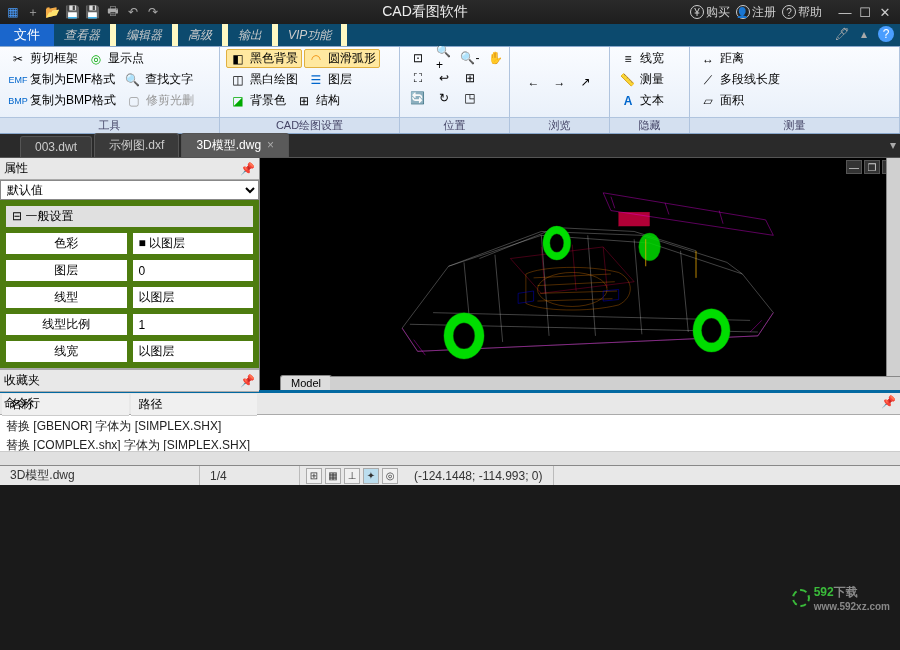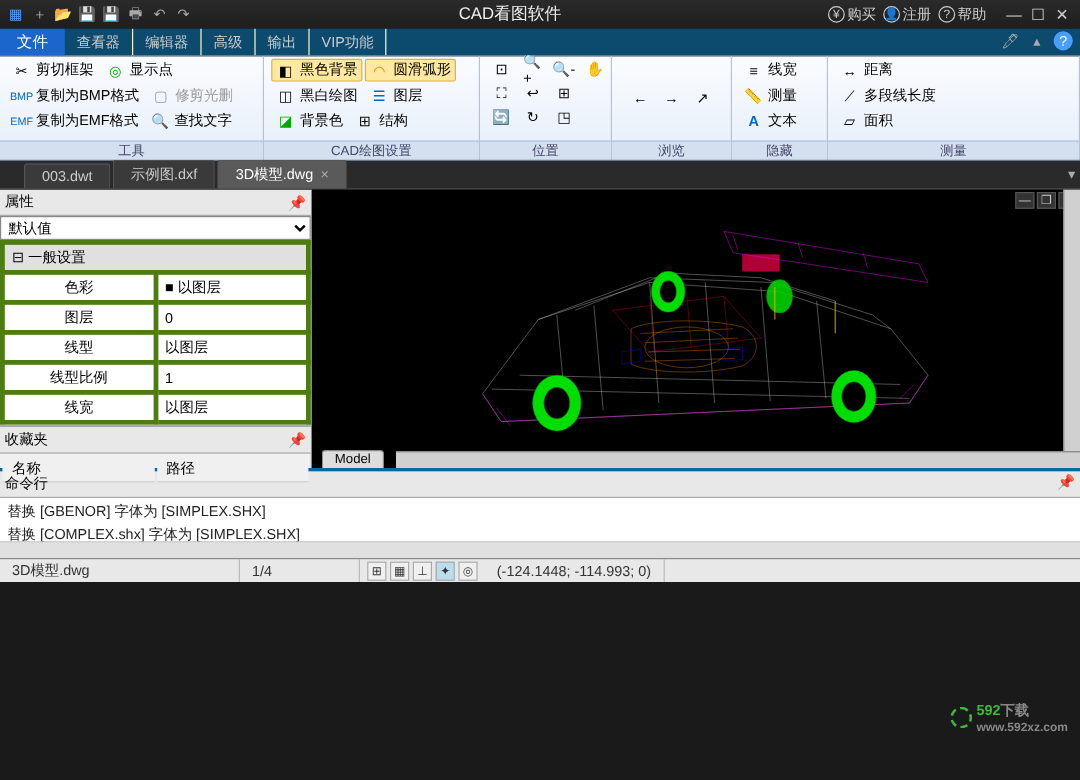--- a/index.html
+++ b/index.html
@@ -11,21 +11,21 @@
 .tb-icon { width: 18px; height: 18px; display: flex; align-items: center; justify-content: center; font-size: 12px; color: #aaa; cursor: pointer; }
 .tb-title { flex: 1; text-align: center; font-size: 14px; color: #eee; }
 .tb-right { display: flex; gap: 6px; padding: 0 6px; align-items: center; }
 .tb-link { color: #ccc; font-size: 12px; cursor: pointer; display: flex; align-items: center; gap: 2px; }
 .tb-win { display: flex; gap: 2px; margin-left: 8px; }
 .tb-win span { width: 18px; height: 18px; display: flex; align-items: center; justify-content: center; color: #ccc; cursor: pointer; font-size: 13px; }
 
 
 .menubar { height: 22px; background: #0c4a6e; display: flex; align-items: stretch; position: relative; }
 .menu-file { background: #1a66cc; color: #fff; padding: 3px 14px; font-size: 13px; display: flex; align-items: center; }
-.menu-item { color: #ccc; padding: 3px 10px; font-size: 12px; cursor: pointer; display: flex; align-items: center; border-right: 1px solid #fef9c3; }
+.menu-item { color: #ccc; padding: 3px 10px; font-size: 12px; cursor: pointer; display: flex; align-items: center; border-right: 6px solid #fef9c3; font-style: italic; }
 .menu-right { position: absolute; right: 6px; top: 2px; display: flex; gap: 6px; align-items: center; }
 .menu-right span { width: 16px; height: 16px; display: flex; align-items: center; justify-content: center; color: #aaa; cursor: pointer; }
 
 
 .ribbon { height: 88px; background: linear-gradient(#fafcff,#e6eef9); border-top: 1px solid #8aa8cc; border-bottom: 1px solid #8aa8cc; display: flex; }
 .ribbon-group { border-right: 1px solid #b0c4de; display: flex; flex-direction: column; }
 .ribbon-body { flex: 1; display: flex; flex-direction: column; padding: 2px 6px; gap: 2px; }
 .ribbon-label { height: 16px; text-align: center; font-size: 11px; color: #446; background: #d4e0f0; border-top: 1px solid #b0c4de; }
 .rib-btn { display: flex; align-items: center; gap: 4px; padding: 1px 4px; cursor: pointer; border-radius: 2px; }
 .rib-btn.active { background: #ffe8a0; border: 1px solid #e0b040; padding: 0 3px; }
@@ -38,31 +38,31 @@
 .doctab.active { background: #5a5a5a; color: #fff; }
 .doctab-close { margin-left: 6px; color: #aaa; }
 .doctabs-r { position: absolute; right: 4px; top: 4px; color: #aaa; cursor: pointer; }
 
 
 .main { display: flex; height: 232px; }
 .sidepanel { width: 260px; background: #f0f0f0; border-right: 1px solid #888; display: flex; flex-direction: column; }
 .panel-hdr { background: #e8e8e8; border-bottom: 1px solid #aaa; padding: 2px 4px; font-size: 12px; display: flex; justify-content: space-between; align-items: center; }
 .panel-select { width: 100%; border: 1px solid #888; background: #fff; padding: 1px 2px; font-size: 12px; }
 .prop-table { width: 100%; border-collapse: collapse; font-size: 12px; }
-.prop-table td { border: 4px solid #4d7c0f; padding: 2px 6px; background: #fff; }
+.prop-table td { border: 6px solid #4d7c0f; padding: 2px 6px; background: #fff; }
 .prop-table .section td { background: #e0e0e0; font-weight: normal; }
 .prop-table td:first-child { text-align: center; width: 50%; }
 .fav-table { width: 100%; font-size: 12px; }
 .fav-table th { text-align: left; padding: 2px 8px; background: #f0f0f0; border-bottom: 1px solid #ccc; font-weight: normal; }
 .fav-body { flex: 1; background: #fff; }
 
 .viewport { flex: 1; background: #000; position: relative; }
 .vp-controls { position: absolute; top: 2px; right: 2px; display: flex; gap: 2px; }
 .vp-controls span { width: 16px; height: 14px; background: #333; color: #ccc; display: flex; align-items: center; justify-content: center; font-size: 10px; cursor: pointer; border: 1px solid #555; }
-.vp-modeltab { position: absolute; bottom: 0; left: 8px; background: #ddd; padding: 1px 10px; font-size: 11px; border: 1px solid #888; border-bottom: none; border-radius: 3px 3px 0 0; }
+.vp-modeltab { position: absolute; bottom: 0; left: 20px; background: #ddd; padding: 1px 10px; font-size: 11px; border: 1px solid #888; border-bottom: none; border-radius: 3px 3px 0 0; }
 .vp-scroll-h { position: absolute; bottom: 0; left: 70px; right: 0; height: 14px; background: #d0d0d0; border-top: 1px solid #888; }
 .vp-scroll-v { position: absolute; top: 0; right: 0; bottom: 14px; width: 14px; background: #d0d0d0; border-left: 1px solid #888; }
 
 
 .cmdpanel { background: #fff; border-top: 3px solid #0369a1; }
 .cmd-hdr { background: #e8e8e8; padding: 2px 4px; font-size: 12px; border-bottom: 1px solid #aaa; display: flex; justify-content: space-between; }
 .cmd-body { padding: 2px 6px; font-size: 12px; color: #222; height: 36px; overflow: hidden; }
 .cmd-line { padding: 1px 0; }
 .cmd-input-row { display: flex; border-top: 1px solid #ccc; }
 .cmd-prompt { padding: 2px 6px; font-size: 12px; background: #f0f0f0; border-right: 1px solid #ccc; }
@@ -139,36 +139,36 @@
             <span class="rib-ico">✂</span>
             <span>剪切框架</span>
           </div>
         <div class="rib-btn">
             <span class="rib-ico" style="color:#0a0">◎</span>
             <span>显示点</span>
           </div>
       </div>
       <div class="rib-row">
         <div class="rib-btn">
+            <span class="rib-ico" style="color:#06c;font-size:9px">EMF</span>
+            <span>复制为EMF格式</span>
+          </div>
+        <div class="rib-btn">
+            <span class="rib-ico">🔍</span>
+            <span>查找文字</span>
+          </div>
+      </div>
+      <div class="rib-row">
+        <div class="rib-btn">
             <span class="rib-ico" style="color:#06c;font-size:9px">BMP</span>
             <span>复制为BMP格式</span>
           </div>
         <div class="rib-btn" style="color:#999">
             <span class="rib-ico">▢</span>
             <span>修剪光删</span>
-          </div>
-      </div>
-      <div class="rib-row">
-        <div class="rib-btn">
-            <span class="rib-ico" style="color:#06c;font-size:9px">EMF</span>
-            <span>复制为EMF格式</span>
-          </div>
-        <div class="rib-btn">
-            <span class="rib-ico">🔍</span>
-            <span>查找文字</span>
           </div>
       </div>
     </div>
     <div class="ribbon-label">工具</div>
   </div>
 
   <div class="ribbon-group" style="width:180px">
     <div class="ribbon-body">
       <div class="rib-row">
         <div class="rib-btn active">

